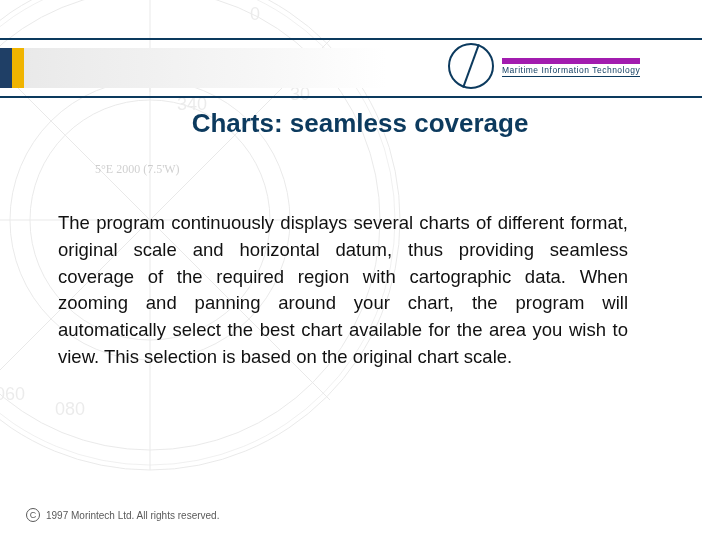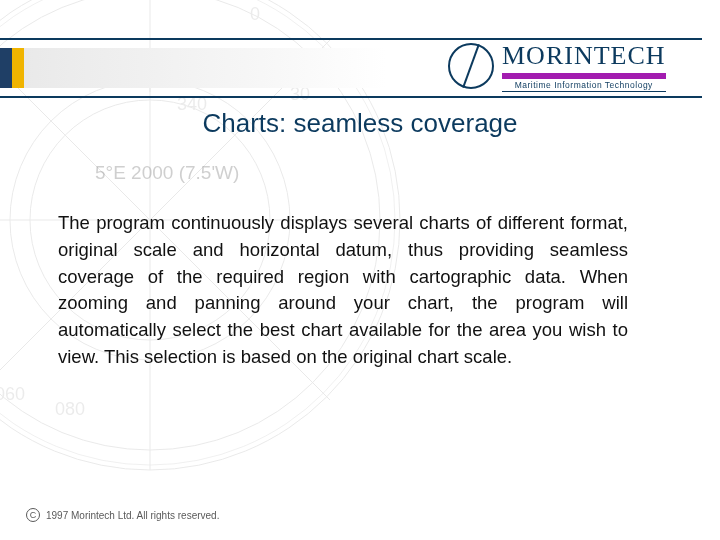--- a/index.html
+++ b/index.html
@@ -15,24 +15,24 @@
     position: absolute;
     left: -110px; top: -40px;
     width: 520px; height: 520px;
     opacity: 0.10;
     pointer-events: none;
   }
   .bg-compass svg { width: 100%; height: 100%; }
   .bg-text {
     position: absolute;
     left: 95px; top: 162px;
-    font-size: 19px;
+    font-size: 12px;
     color: #777;
     opacity: 0.35;
-    font-family: Liberation Sans, sans-serif;
+    font-family: Liberation Serif, serif;
   }
   
   .header-band {
     position: absolute;
     left: 0; right: 0; top: 38px;
     height: 60px;
   }
   .band-line-top {
     position: absolute; left: 0; right: 18px; top: 0; height: 2px; background: #0c3a5e;
   }
@@ -79,21 +79,21 @@
     border-top: 6px solid #a21caf; border-bottom: 1px solid #0c3a5e;
     padding: 1px 0; margin-top: 2px;
     text-align: center;
   }
   
   .title {
     position: absolute;
     left: 0; right: 0; top: 108px;
     text-align: center;
     font-size: 26px;
-    font-weight: normal;
+    font-weight: bold;
     color: #0c3a5e;
   }
   
   .body {
     position: absolute;
     left: 58px; top: 210px;
     width: 570px;
     font-size: 18.5px;
     line-height: 1.45;
     color: #111;
@@ -165,21 +165,20 @@
     <div class="band-accent">
       <div class="a1"></div>
         <div class="a2"></div>
     </div>
     <div class="band-line-bottom"></div>
   </div>
 
   <div class="logo">
     <div class="logo-mark"></div>
     <div class="logo-text">
-      <div class="logo-name">MORINTECH</div>
       <div class="logo-tag">Maritime Information Technology</div>
     </div>
   </div>
 
   <div class="title">Charts: seamless coverage</div>
 
   <div class="body">The program continuously displays several charts of different format, original scale and horizontal datum, thus providing seamless coverage of the required region with cartographic data. When zooming and panning around your chart, the program will automatically select the best chart available for the area you wish to view. This selection is based on the original chart scale.</div>
 
   <div class="footer">
     <span class="cc">C</span>

